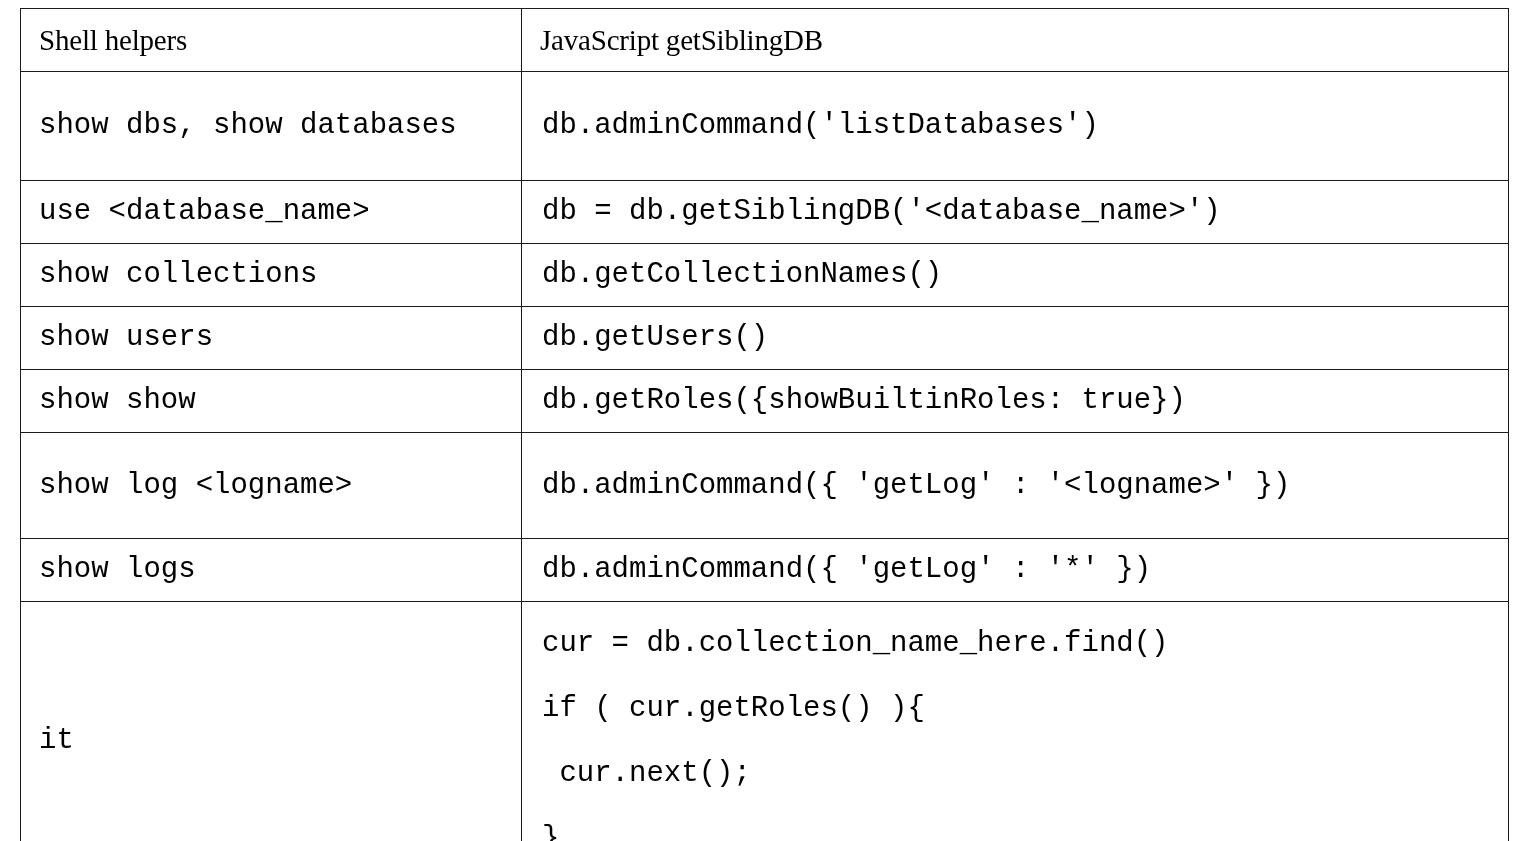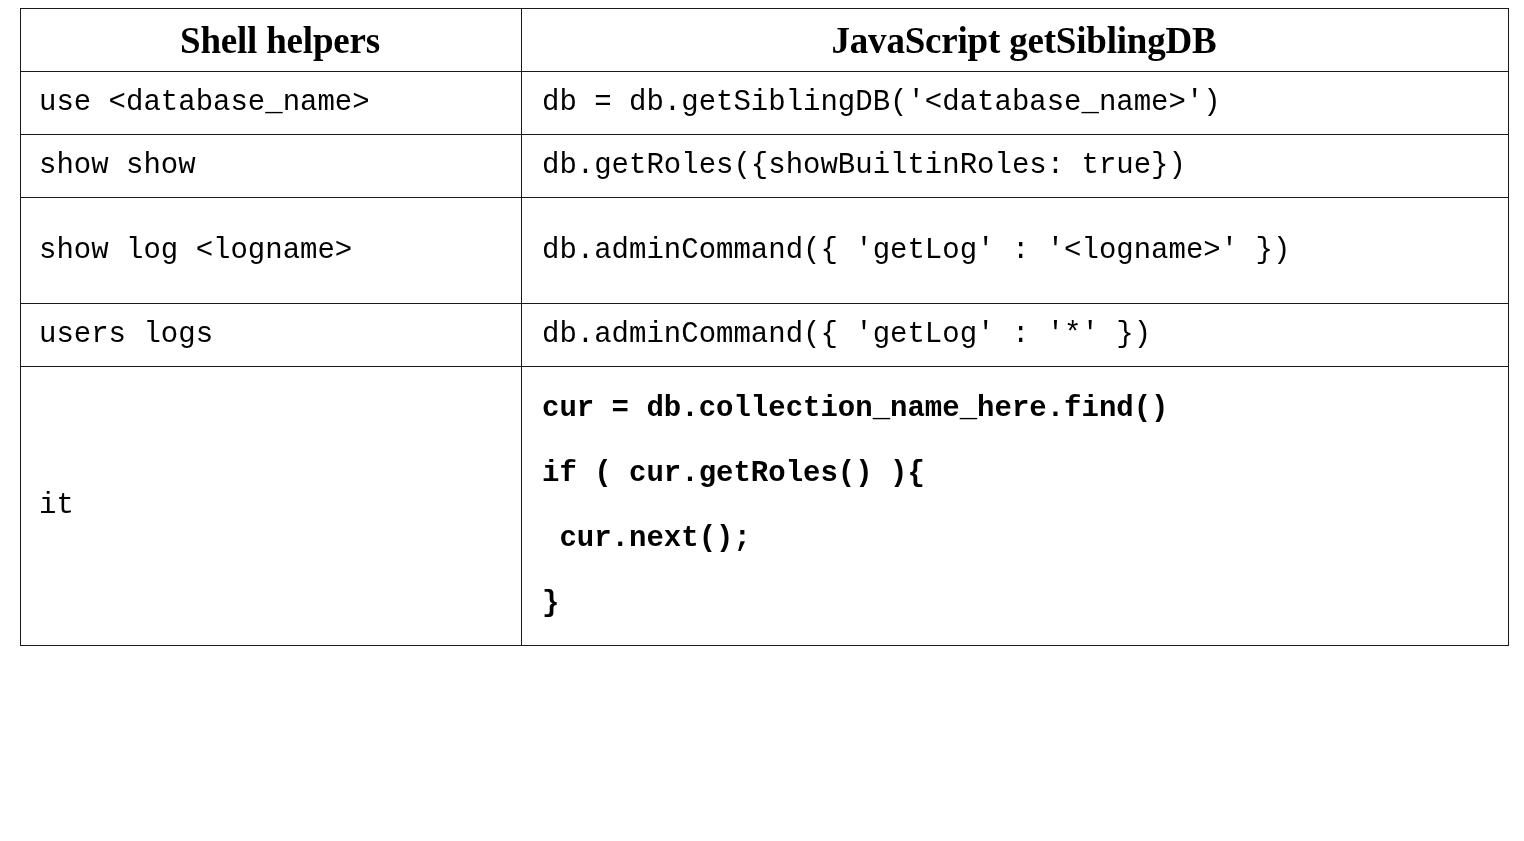--- a/index.html
+++ b/index.html
@@ -40,24 +40,24 @@
     vertical-align: middle;
     background: #ffffff;
   }
 
   col.col-shell { width: 501px; }
   col.col-js    { width: 987px; }
 
   
   thead th {
     height: 62px;
-    text-align: center;
+    text-align: left;
     font-family: "Liberation Serif", serif;
-    font-weight: bold;
-    font-size: 37px;
+    font-weight: normal;
+    font-size: 29px;
     letter-spacing: -0.2px;
   }
   .th-inner {
     padding: 0 0 0 18px;
     white-space: nowrap;
   }
 
   
   tbody td {
     font-family: "Liberation Mono", monospace;
@@ -87,21 +87,20 @@
   
   .code-block {
     font-family: "Liberation Mono", monospace;
     font-size: 29px;
     line-height: 1.0;
     padding: 14px 10px 14px 20px;
   }
   .code-block .code-line {
     white-space: pre;
     margin: 0 0 36px 0;
-    font-weight: bold;
   }
   .code-block .code-line:last-child {
     margin-bottom: 0;
   }
 
   
   .cell-it {
     padding-left: 18px;
   }
 </style>
@@ -122,31 +121,55 @@
           <div class="th-inner">Shell helpers</div>
         </th>
         <th>
           <div class="th-inner">JavaScript getSiblingDB</div>
         </th>
       </tr>
     </thead>
 
     <tbody>
 
+      <tr class="r-dbs">
+        <td>
+          <div class="cell-inner">show dbs, show databases</div>
+        </td>
+        <td>
+          <div class="cell-inner js">db.adminCommand('listDatabases')</div>
+        </td>
+      </tr>
 
       <tr class="r-use">
         <td>
           <div class="cell-inner">use &lt;database_name&gt;</div>
         </td>
         <td>
           <div class="cell-inner js">db = db.getSiblingDB('&lt;database_name&gt;')</div>
         </td>
       </tr>
 
-
+      <tr class="r-coll">
+        <td>
+          <div class="cell-inner">show collections</div>
+        </td>
+        <td>
+          <div class="cell-inner js">db.getCollectionNames()</div>
+        </td>
+      </tr>
+
+      <tr class="r-users">
+        <td>
+          <div class="cell-inner">show users</div>
+        </td>
+        <td>
+          <div class="cell-inner js">db.getUsers()</div>
+        </td>
+      </tr>
 
       <tr class="r-roles">
         <td>
           <div class="cell-inner">show show</div>
         </td>
         <td>
           <div class="cell-inner js">db.getRoles({showBuiltinRoles: true})</div>
         </td>
       </tr>
 
@@ -154,21 +177,21 @@
         <td>
           <div class="cell-inner">show log &lt;logname&gt;</div>
         </td>
         <td>
           <div class="cell-inner js">db.adminCommand({ 'getLog' : '&lt;logname&gt;' })</div>
         </td>
       </tr>
 
       <tr class="r-logs">
         <td>
-          <div class="cell-inner">users logs</div>
+          <div class="cell-inner">show logs</div>
         </td>
         <td>
           <div class="cell-inner js">db.adminCommand({ 'getLog' : '*' })</div>
         </td>
       </tr>
 
       <tr class="r-it">
         <td>
           <div class="cell-inner cell-it">it</div>
         </td>

